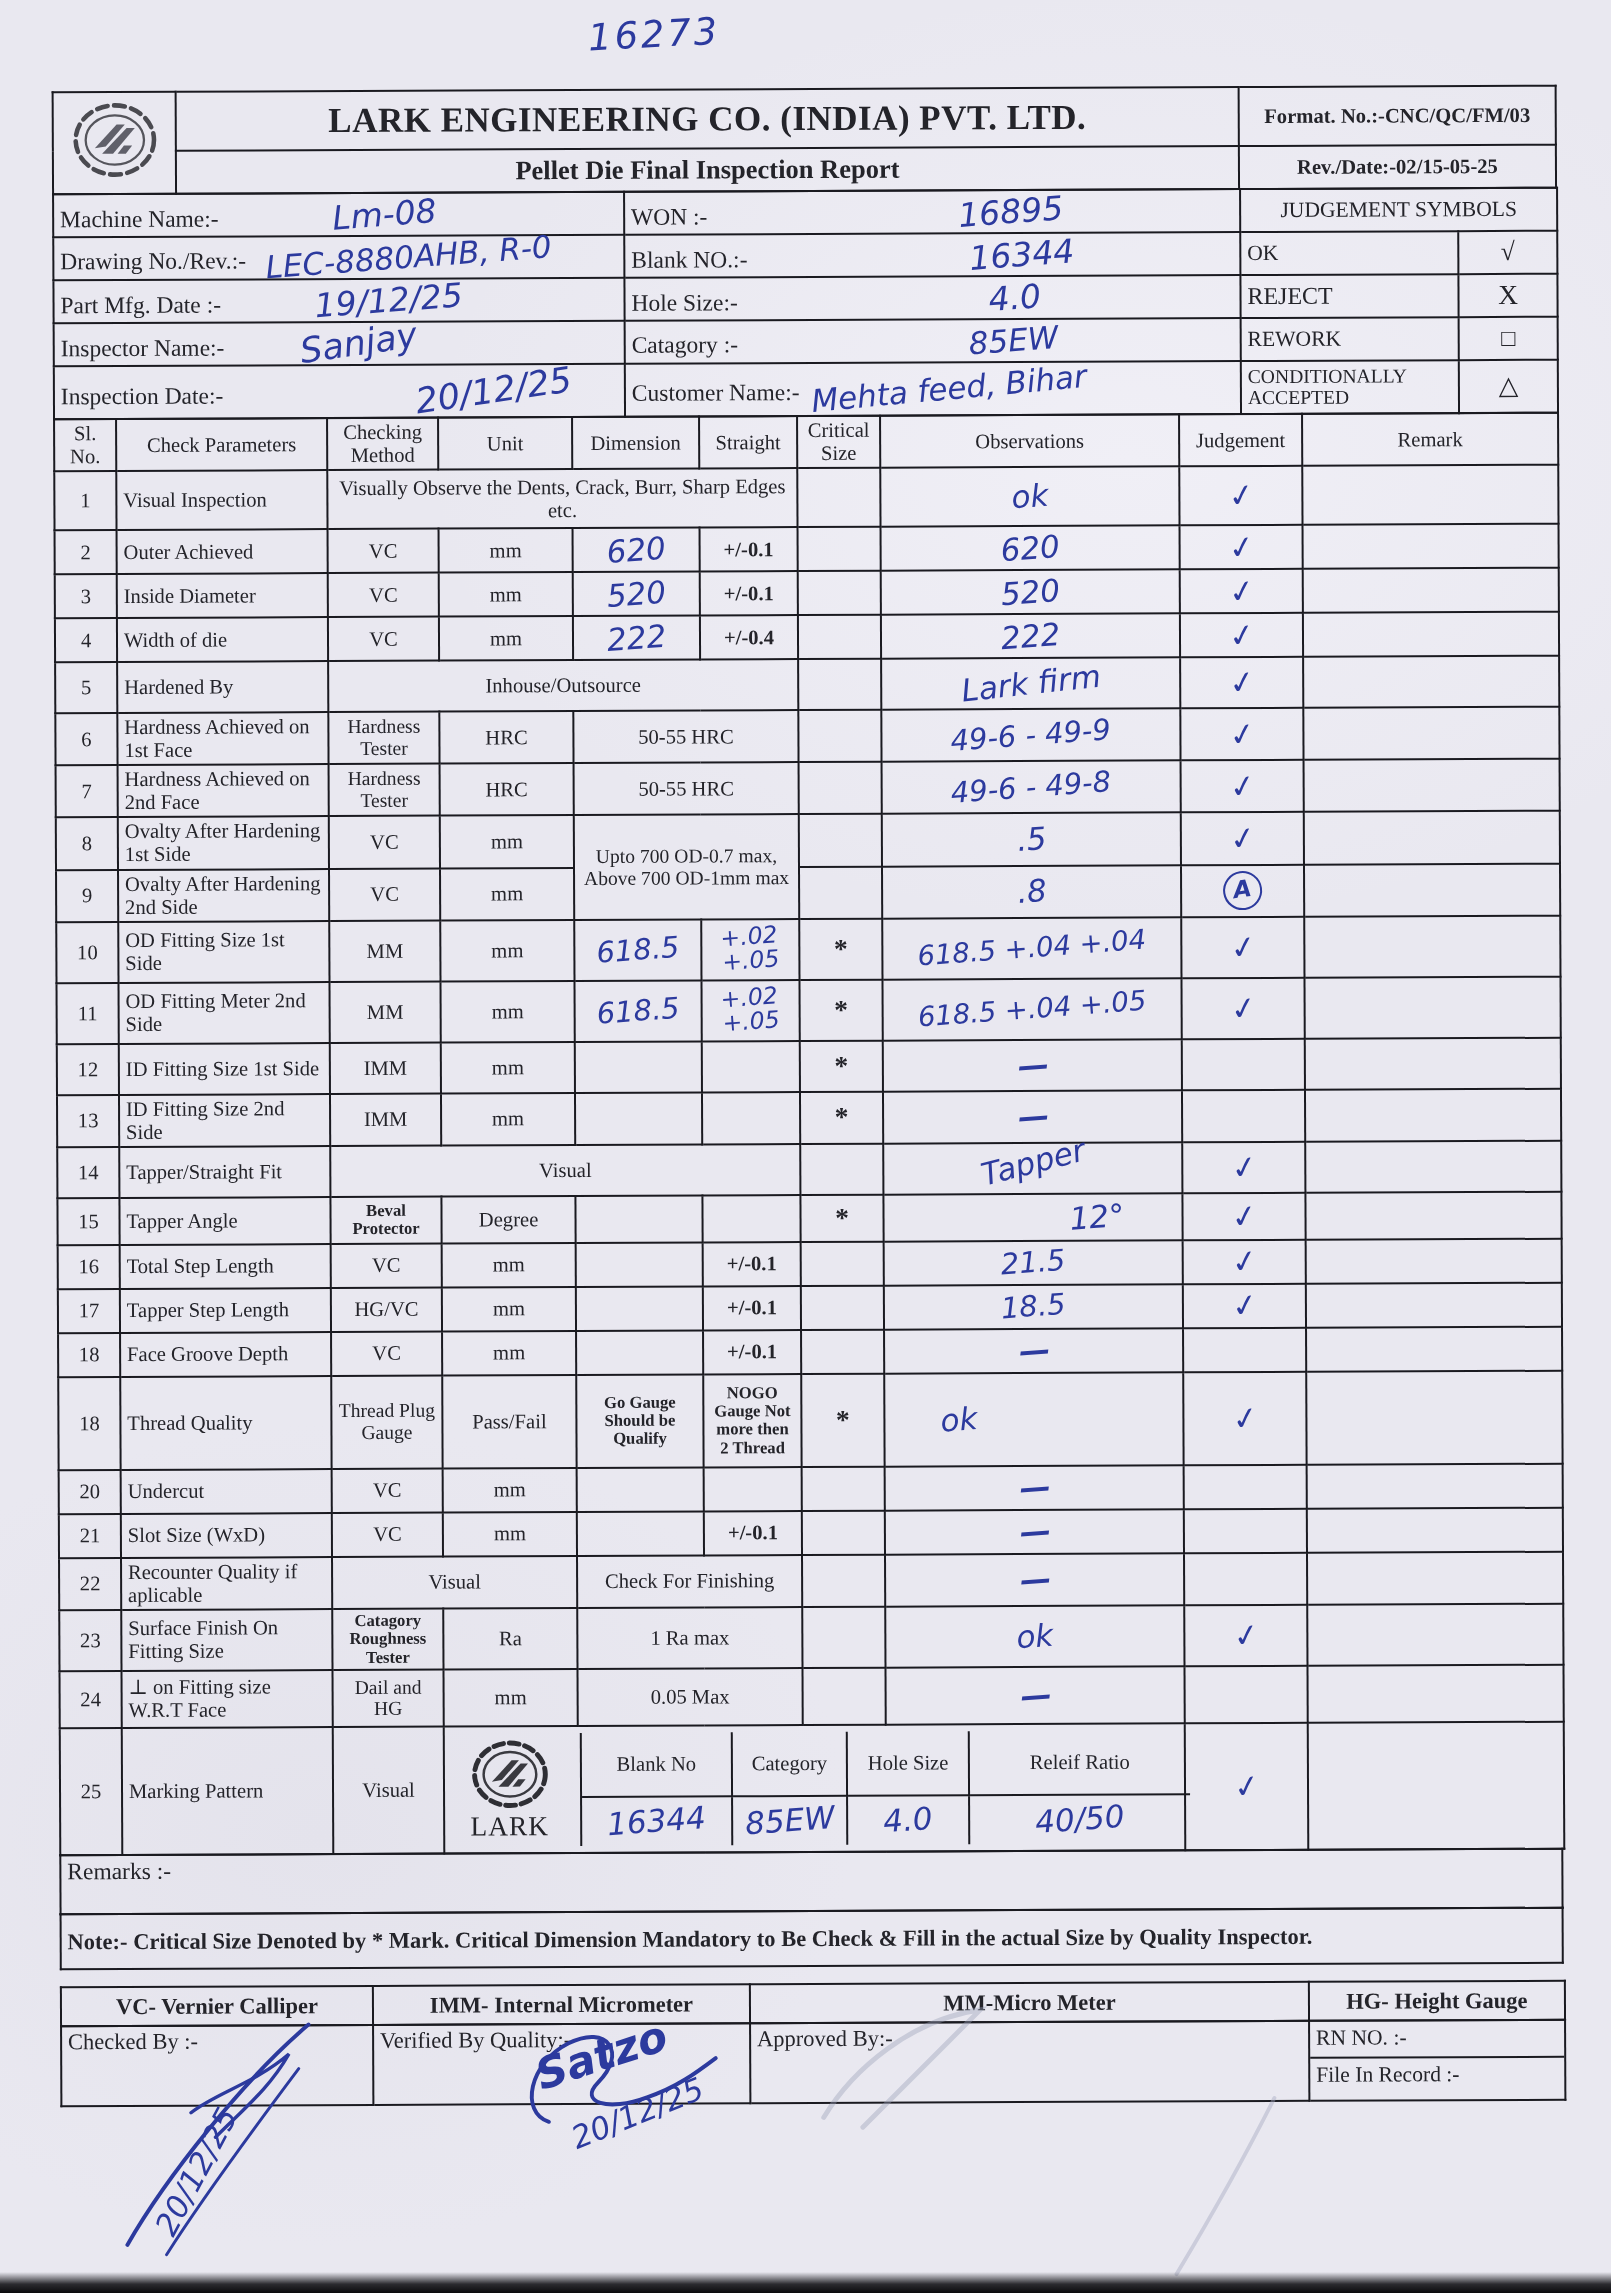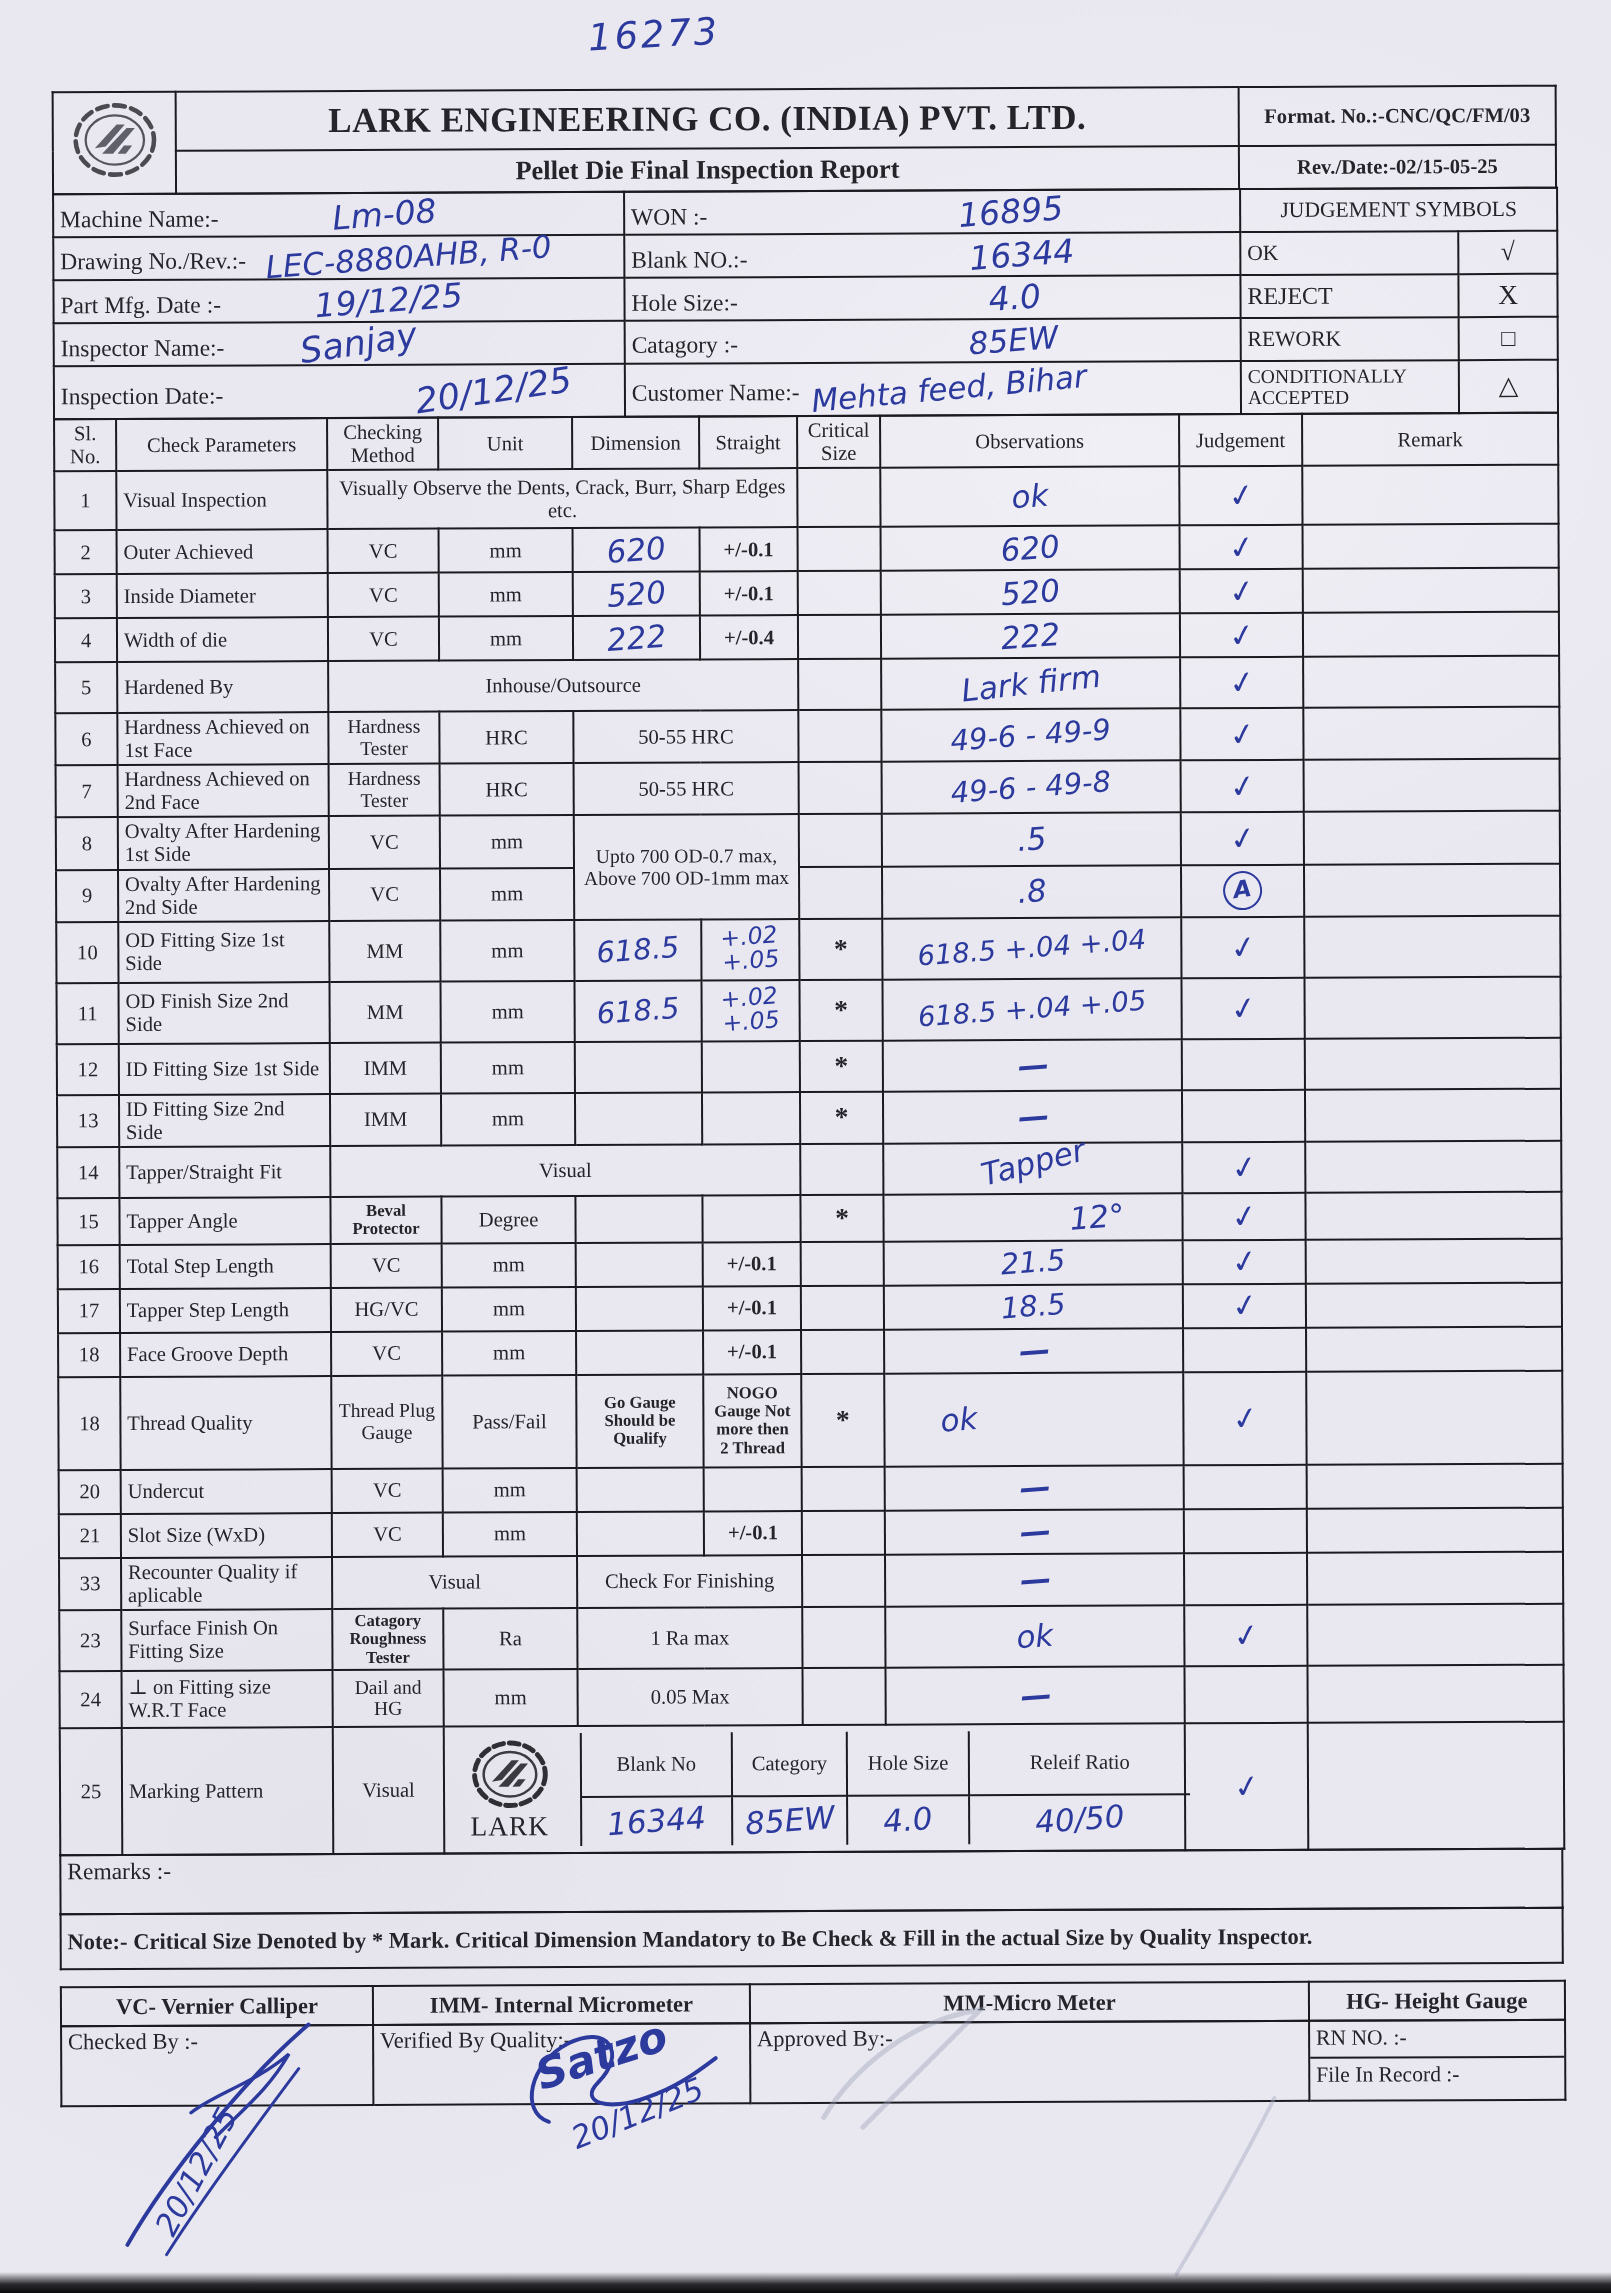--- a/index.html
+++ b/index.html
@@ -296,21 +296,21 @@
         <td class="c"><span class="hw pre" style="font-size:23.5px">+.02
 +.05</span></td>
         <td class="c b" style="font-size:27.4px">*</td>
         <td class="c"><span class="hw nw" style="font-size:27.4px">618.5 +.04 +.04</span></td>
         <td class="c"><span class="hw tick">✓</span></td>
         <td></td>
       </tr>
 
       <tr style="height:61px">
         <td class="c">11</td>
-        <td>OD Finish Size 2nd Side</td>
+        <td>OD Fitting Meter 2nd Side</td>
         <td class="c">MM</td>
         <td class="c">mm</td>
         <td class="c"><span class="hw nw" style="font-size:29px">618.5</span></td>
         <td class="c"><span class="hw pre" style="font-size:23.5px">+.02
 +.05</span></td>
         <td class="c b" style="font-size:27.4px">*</td>
         <td class="c"><span class="hw nw" style="font-size:27.4px">618.5 +.04 +.05</span></td>
         <td class="c"><span class="hw tick">✓</span></td>
         <td></td>
       </tr>
@@ -436,21 +436,21 @@
         <td class="c">mm</td>
         <td></td>
         <td class="c b">+/-0.1</td>
         <td></td>
         <td class="c"><span class="hw dash">—</span></td>
         <td></td>
         <td></td>
       </tr>
 
       <tr style="height:51px">
-        <td class="c">33</td>
+        <td class="c">22</td>
         <td>Recounter Quality  if aplicable</td>
         <td colspan="2" class="c">Visual</td>
         <td colspan="2" class="c">Check For Finishing</td>
         <td></td>
         <td class="c"><span class="hw dash">—</span></td>
         <td></td>
         <td></td>
       </tr>
 
       <tr style="height:61px">

